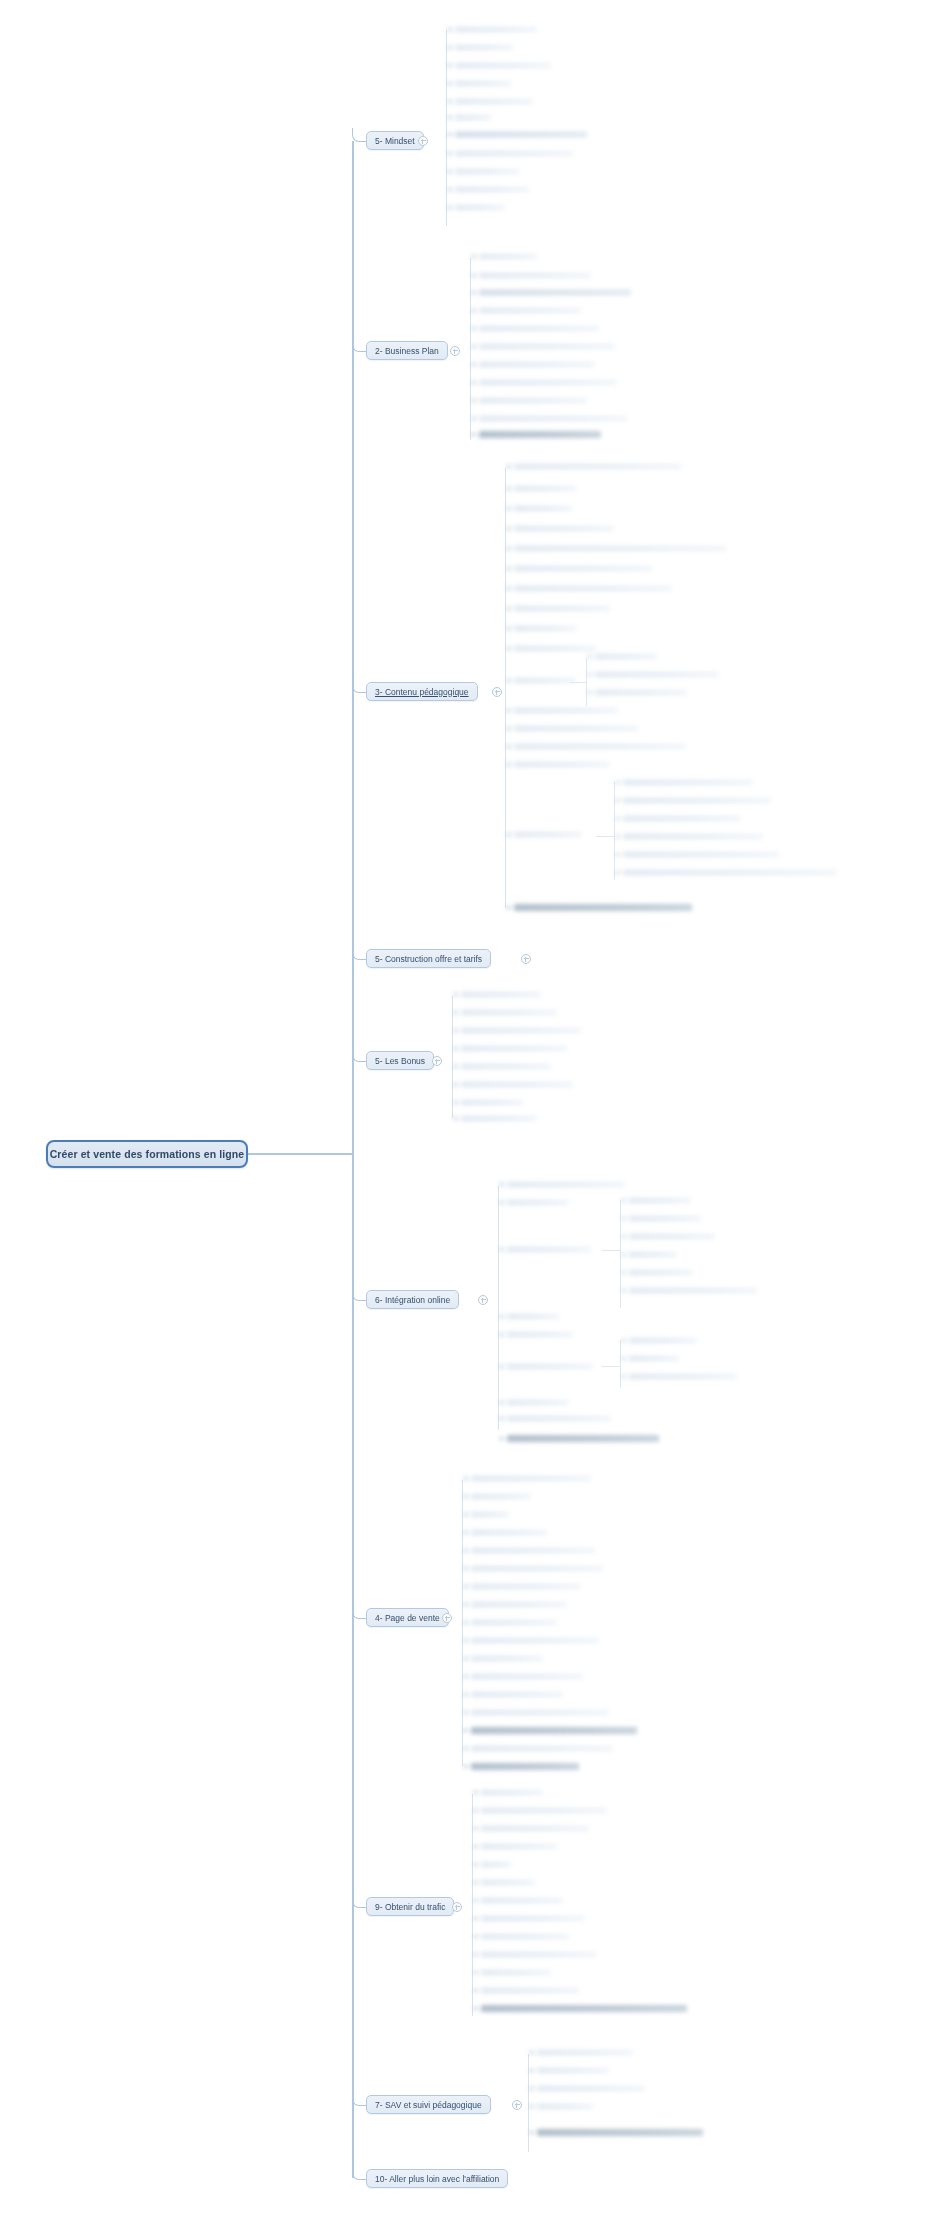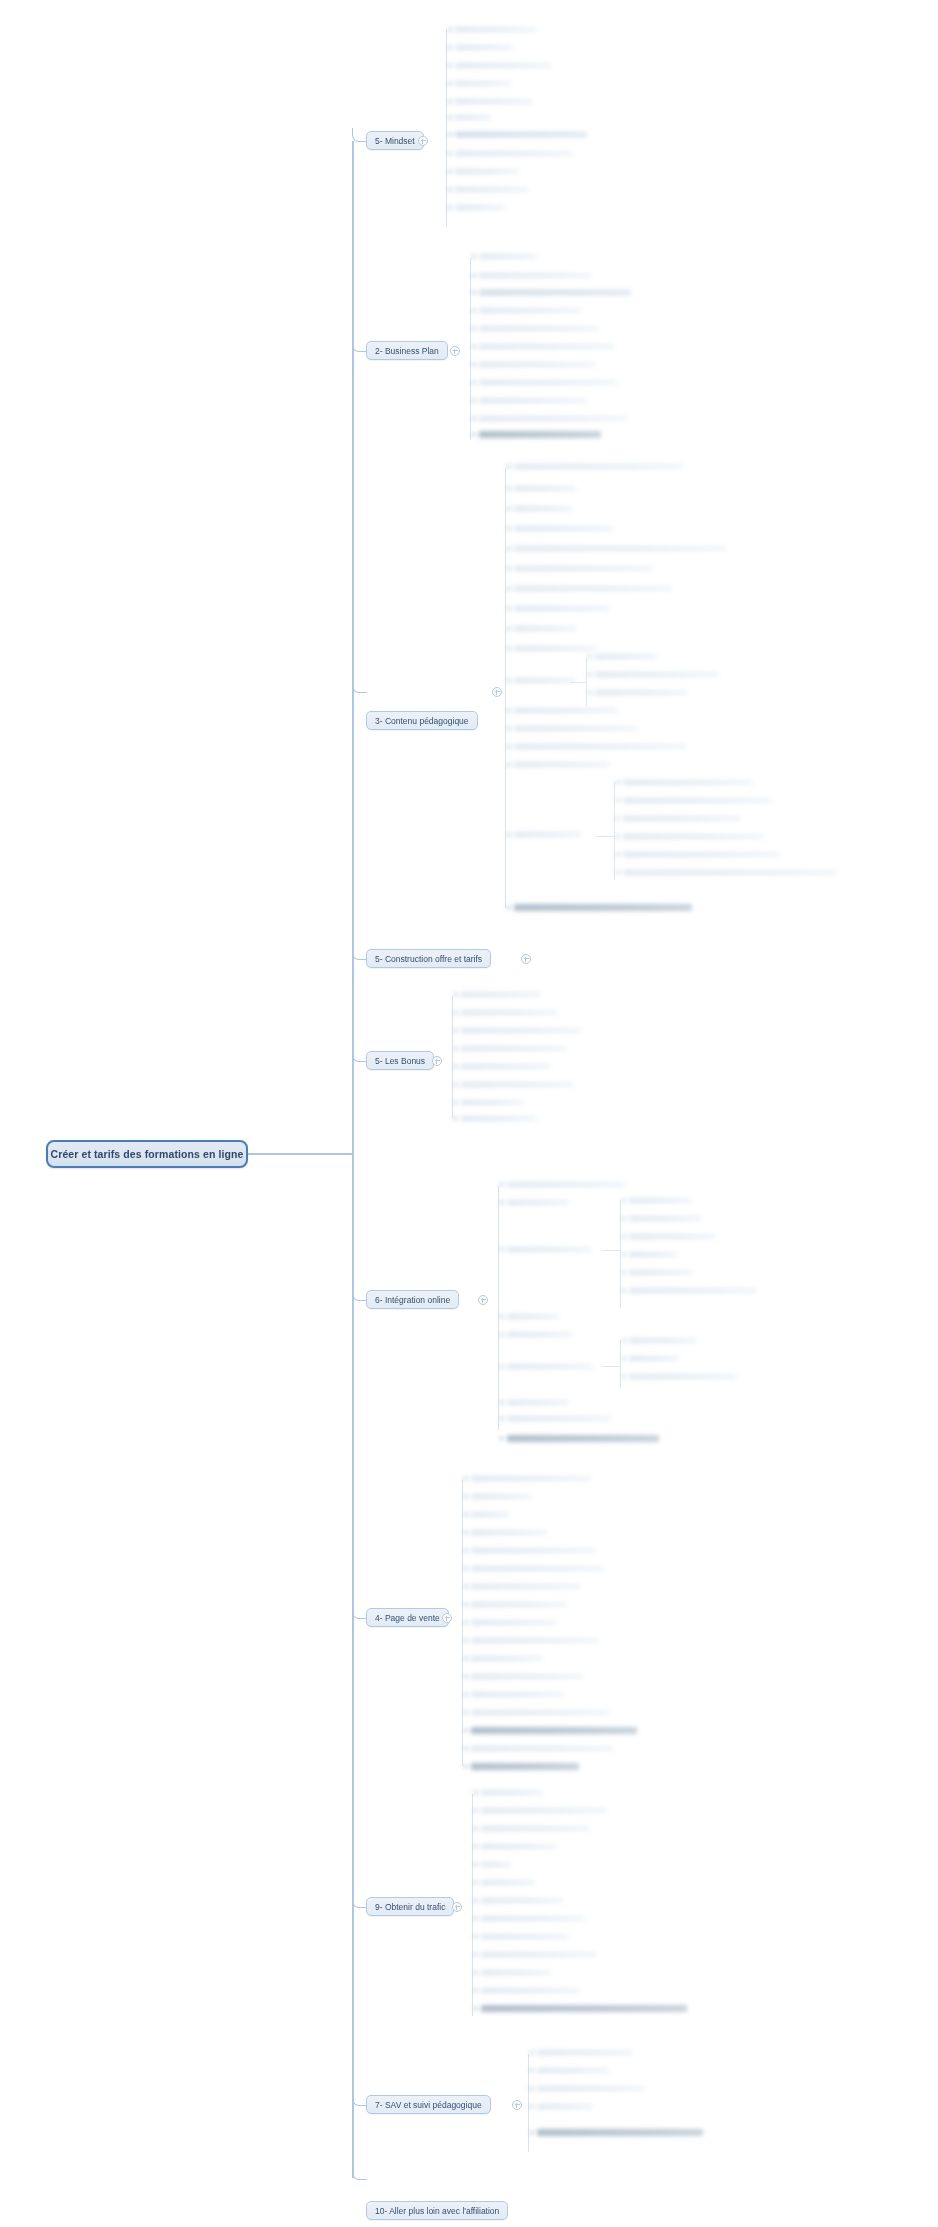--- a/index.html
+++ b/index.html
@@ -139,21 +139,21 @@
 </head>
 <body>
 
 <div id="canvas">
 
   <div class="spine" style="left:352px; top:141px; height:2037px;"></div>
 
   <div class="stub" style="left:248px; top:1153px; width:104px;"></div>
 
   <div class="root-node">
-    <span>Créer et tarifs des formations en ligne</span>
+    <span>Créer et vente des formations en ligne</span>
   </div>
 
   <div class="elbow" style="left:352px; top:128px; width:14px;"></div>
   <div class="branch-node" style="left:366px; top:131px;">
     <span>5- Mindset</span>
   </div>
   <div class="collapse-badge" style="left:418px; top:136px;"></div>
 
   <div class="cluster">
     <div class="sub-spine" style="left:446px; top:30px; height:196px;"></div>
@@ -251,21 +251,21 @@
         <span class="bullet"></span>
         <span class="bar" style="width:148px"></span>
       </div>
     <div class="row hl" style="left:472px; top:430px;">
         <span class="bullet"></span>
         <span class="bar" style="width:122px"></span>
       </div>
   </div>
 
   <div class="elbow" style="left:352px; top:679px; width:14px;"></div>
-  <div class="branch-node" style="left:366px; top:711px;">
+  <div class="branch-node" style="left:366px; top:682px;text-decoration:underline;">
     <span>3- Contenu pédagogique</span>
   </div>
   <div class="collapse-badge" style="left:492px; top:687px;"></div>
 
   <div class="cluster">
     <div class="sub-spine" style="left:505px; top:468px; height:440px;"></div>
 
     <div class="row faint" style="left:507px; top:462px;">
         <span class="bullet"></span>
         <span class="bar" style="width:168px"></span>
@@ -683,17 +683,17 @@
         <span class="bullet"></span>
         <span class="bar" style="width:56px"></span>
       </div>
     <div class="row hl" style="left:530px; top:2128px;">
         <span class="bullet"></span>
         <span class="bar" style="width:166px"></span>
       </div>
   </div>
 
   <div class="elbow" style="left:352px; top:2166px; width:14px;"></div>
-  <div class="branch-node" style="left:366px; top:2169px;margin-top:32px;">
+  <div class="branch-node" style="left:366px; top:2169px;">
     <span>10- Aller plus loin avec l'affiliation</span>
   </div>
 
 </div>
 
 </body></html>

